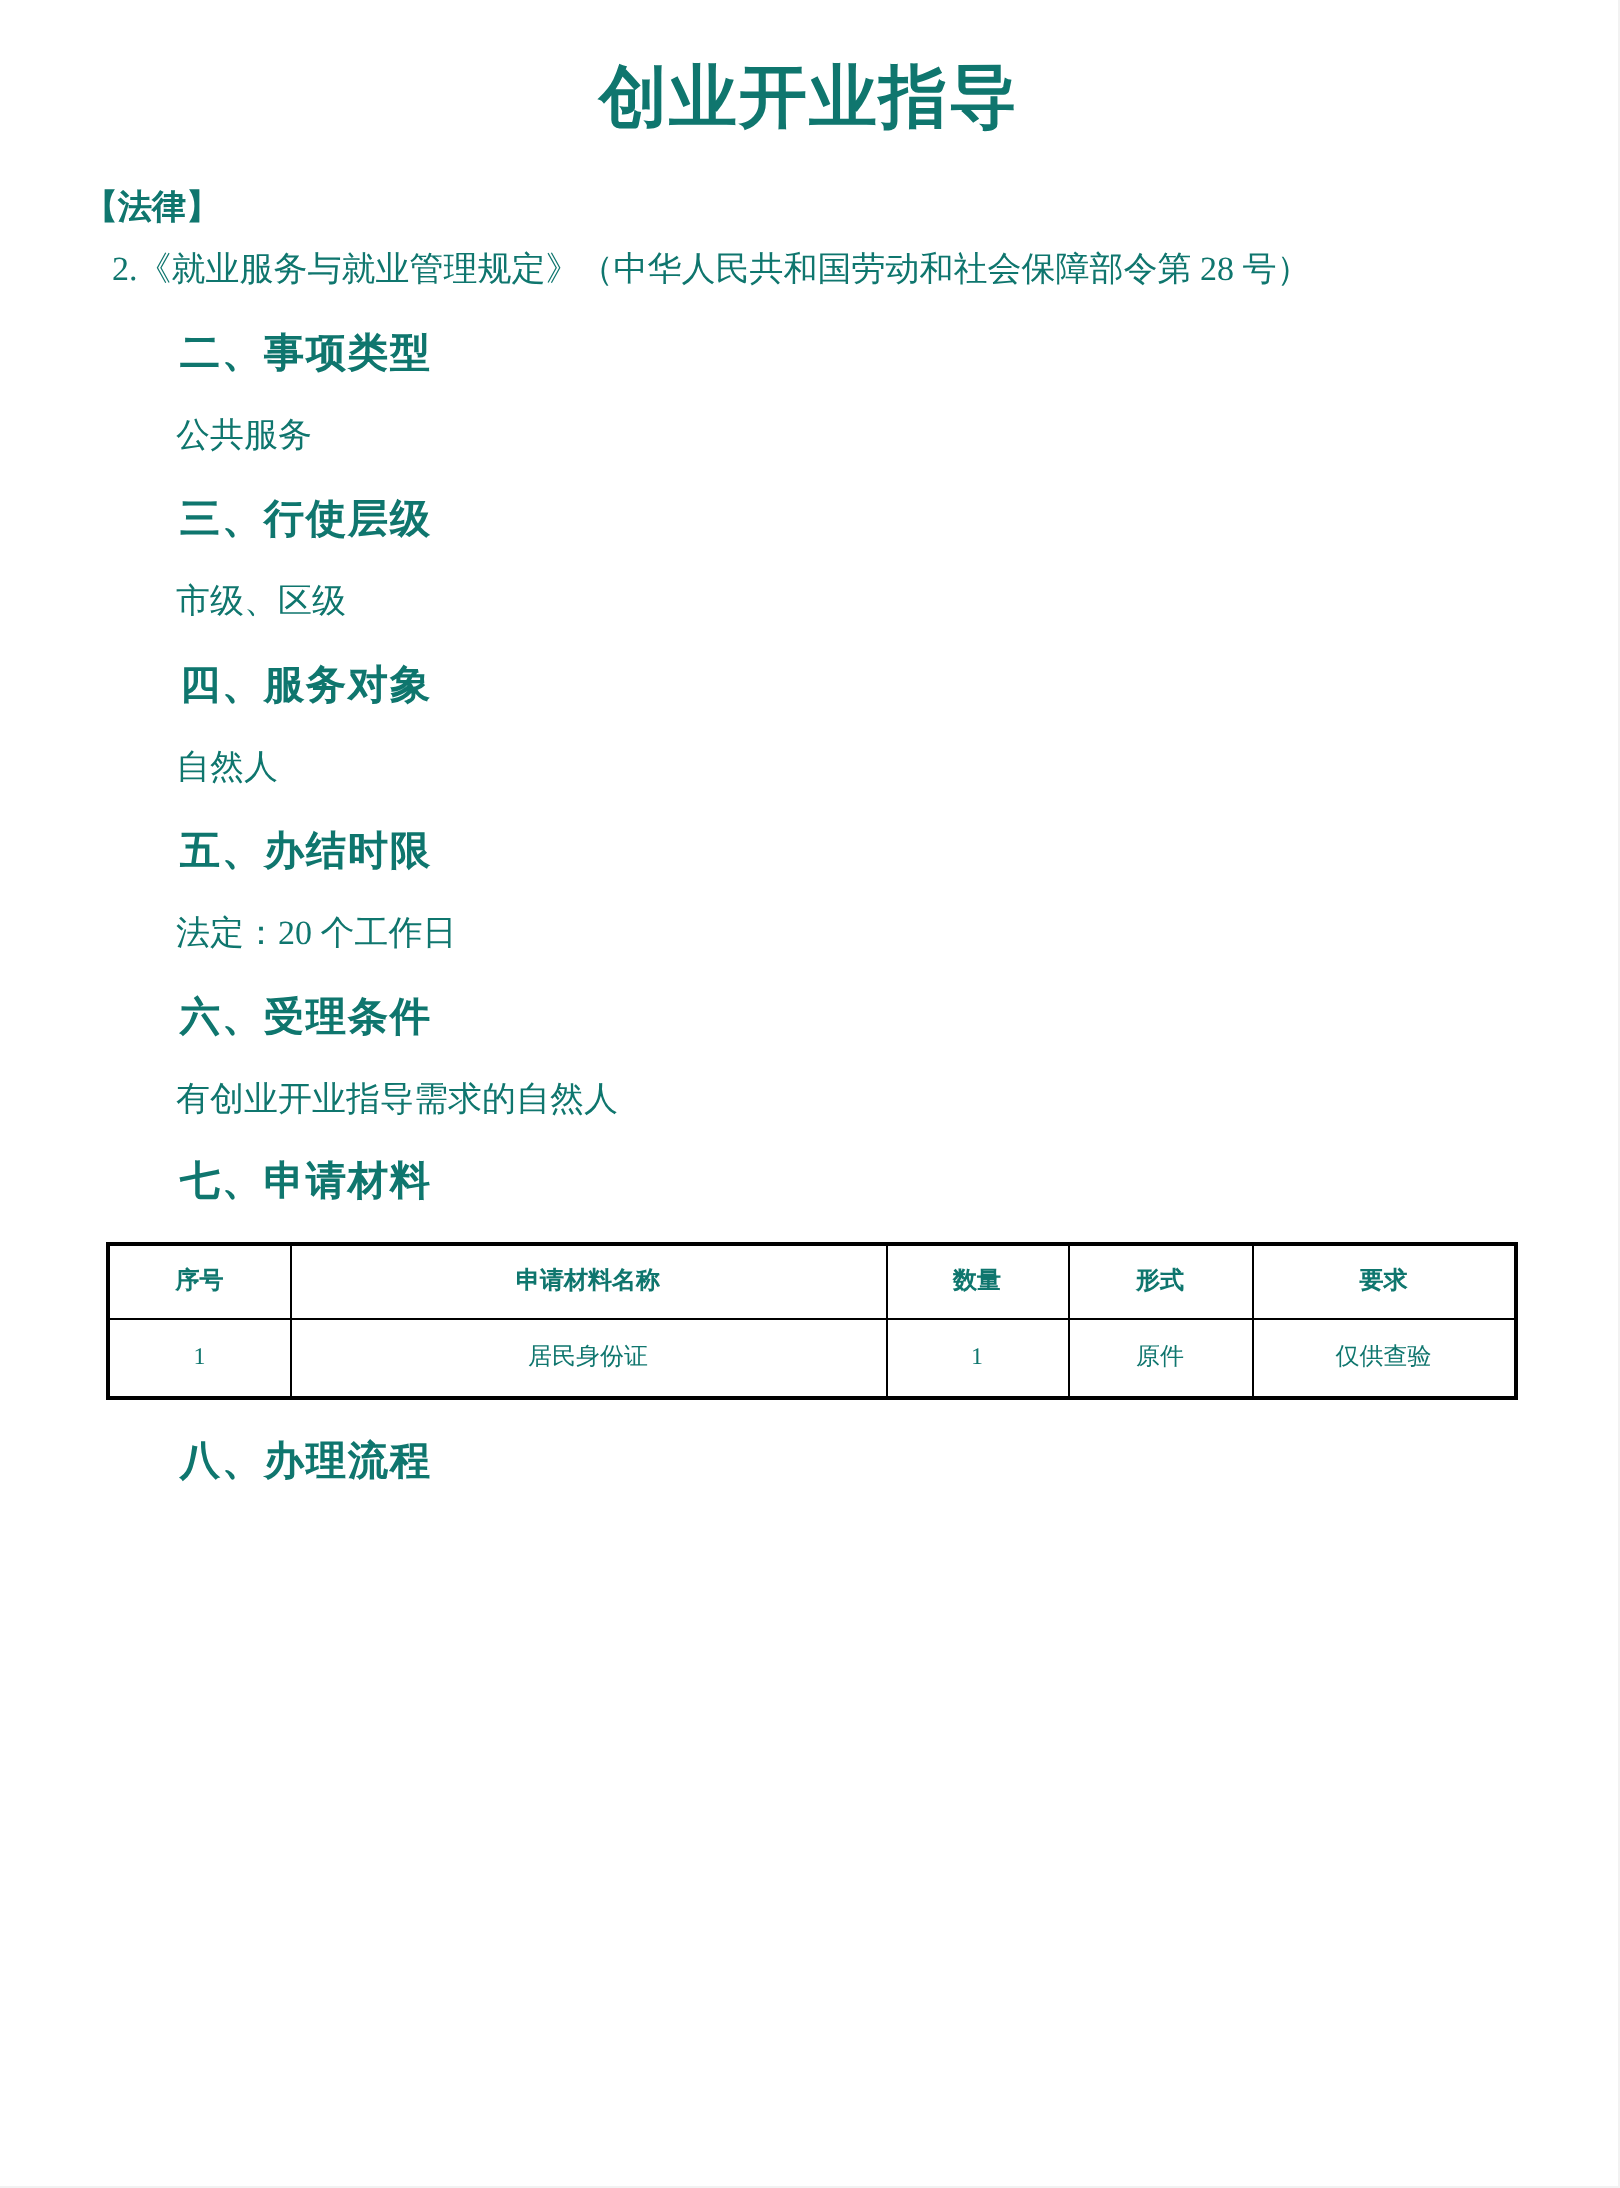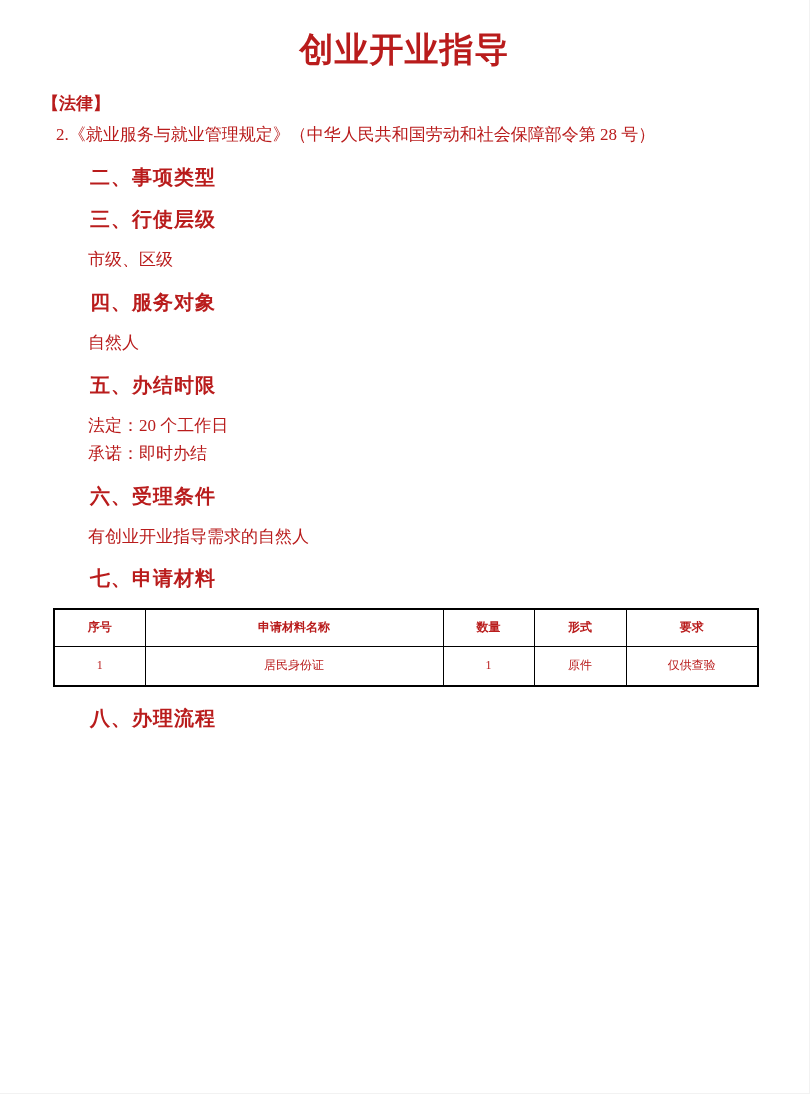--- a/index.html
+++ b/index.html
@@ -2,21 +2,21 @@
 <html><head>
 <meta charset="utf-8">
 <style>
   * { margin:0; padding:0; box-sizing:border-box; }
   html,body { background:#ffffff; }
   .page {
     position:relative;
     width:810px;
     height:1094px;
     background:#ffffff;
-    color:#b91c1c;
+    color:#0f766e;
     overflow:hidden;
     font-family:"Liberation Serif","DejaVu Serif",serif;
     border-right:1px solid #f2f2f2;
     border-bottom:1px solid #f2f2f2;
   }
   .doc-title {
     padding-top:26px;
     text-align:center;
     font-size:34px;
     line-height:48px;
@@ -98,30 +98,30 @@
 
 <div class="page">
   <div class="doc-title">创业开业指导</div>
 
   <div class="content">
 
     <div class="cat-label">【法律】</div>
     <div class="law-item">2.《就业服务与就业管理规定》（中华人民共和国劳动和社会保障部令第 28 号）</div>
 
     <div class="sec-heading mt-sec">二、事项类型</div>
+    <div class="body-text">公共服务</div>
 
     <div class="sec-heading mt-sec">三、行使层级</div>
     <div class="body-text">市级、区级</div>
 
     <div class="sec-heading mt-sec">四、服务对象</div>
     <div class="body-text">自然人</div>
 
     <div class="sec-heading mt-sec">五、办结时限</div>
     <div class="body-text">法定：20 个工作日</div>
-    <div class="body-text follow">承诺：即时办结</div>
 
     <div class="sec-heading mt-sec">六、受理条件</div>
     <div class="body-text">有创业开业指导需求的自然人</div>
 
     <div class="sec-heading mt-sec-sm">七、申请材料</div>
 
     <table class="materials-table">
       <colgroup>
         <col class="col-seq">
           <col class="col-name">

